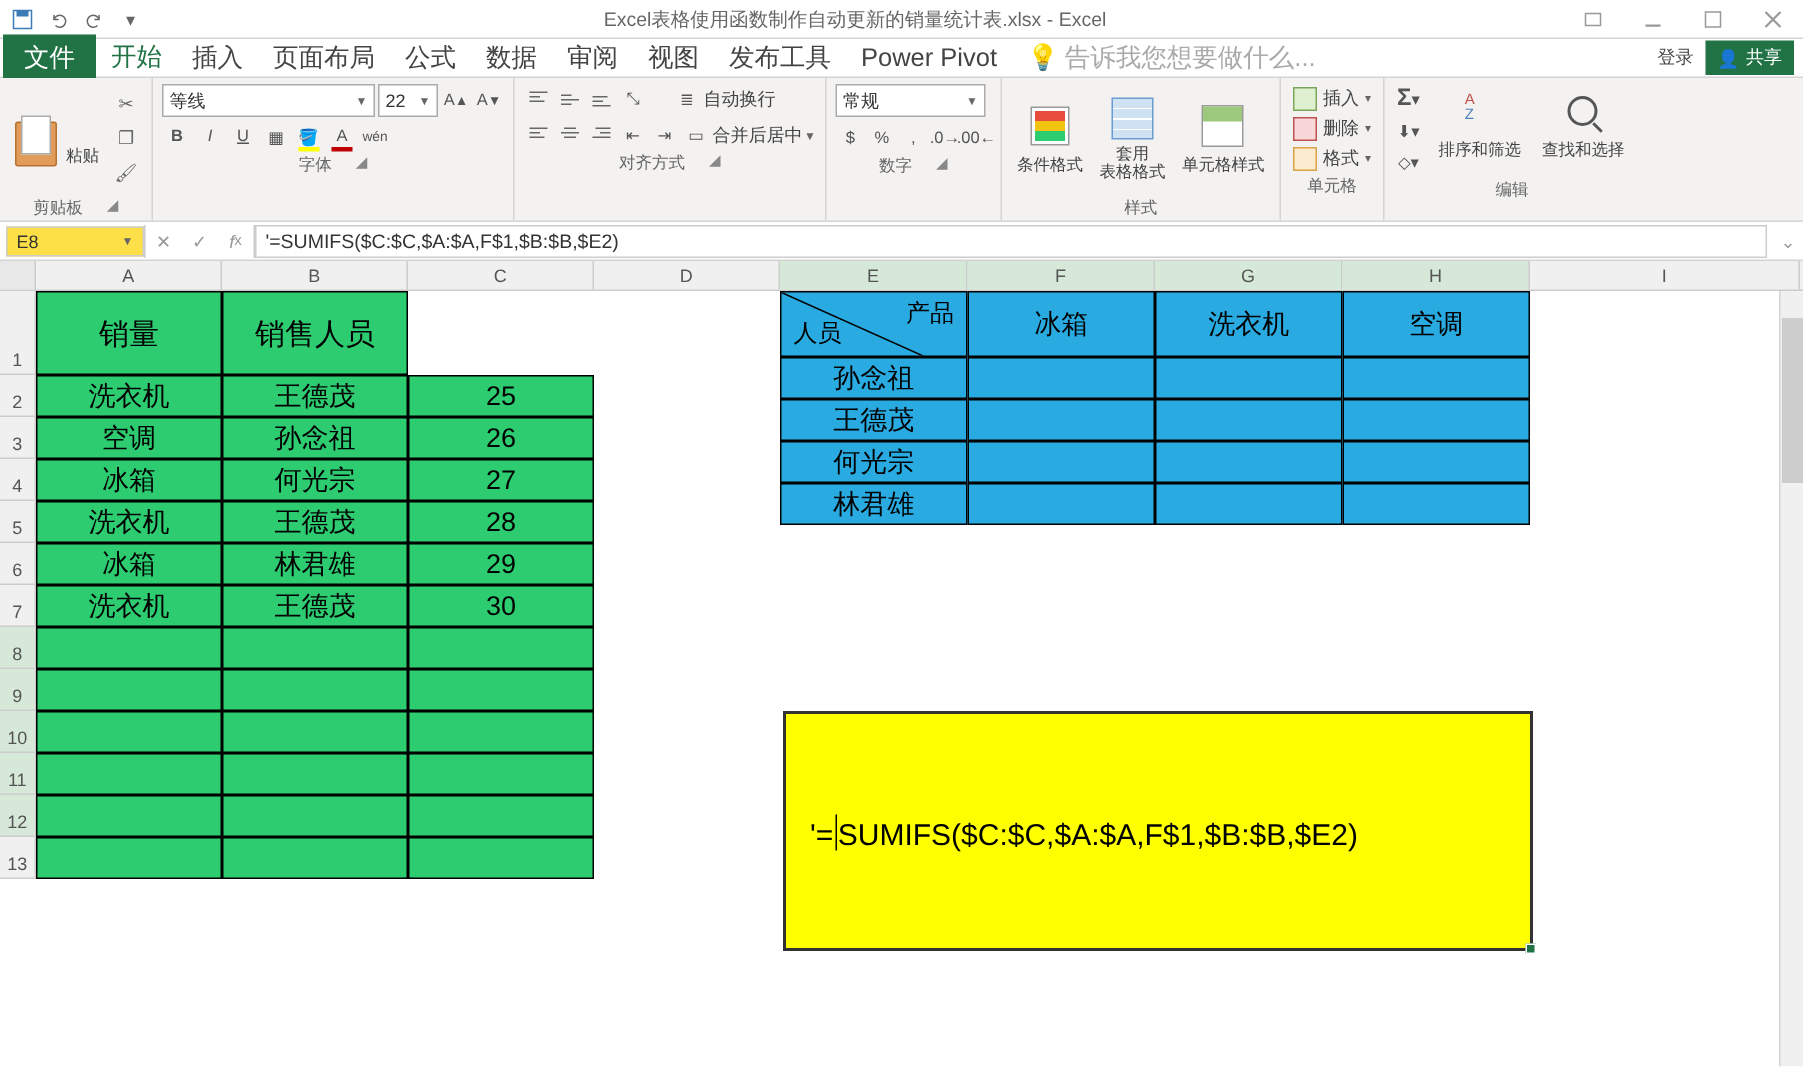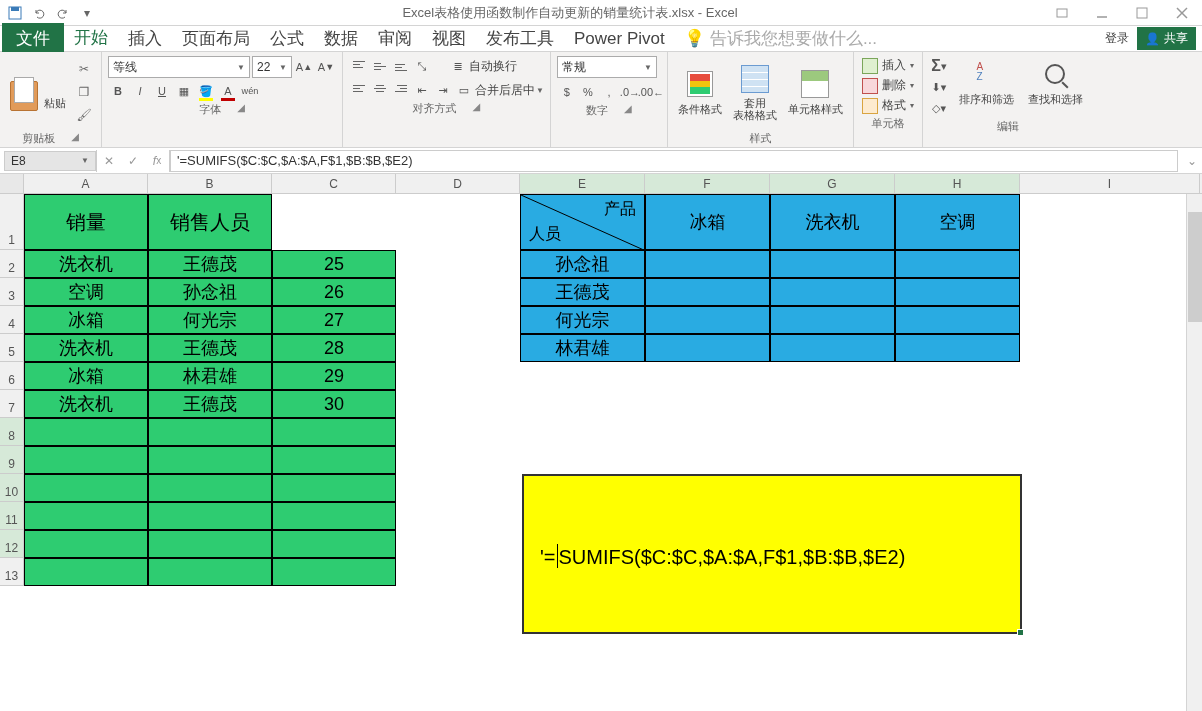--- a/index.html
+++ b/index.html
@@ -57,40 +57,40 @@
 .edit-body{display:flex;gap:6px;align-items:flex-start;padding-top:2px}
 .edit-col{display:flex;flex-direction:column;gap:1px}
 .sigma{font-size:16px;font-weight:bold;color:#555}
 .sort-ico{width:24px;height:26px;position:relative}
 .sort-ico::before{content:"A";position:absolute;top:0;left:2px;font-size:10px;color:#c0504d}
 .sort-ico::after{content:"Z";position:absolute;top:10px;left:2px;font-size:10px;color:#4f81bd}
 .find-ico{width:20px;height:20px;border:2px solid #555;border-radius:50%;position:relative}
 .find-ico::after{content:"";position:absolute;width:8px;height:2px;background:#555;bottom:-4px;right:-6px;transform:rotate(45deg)}
 .dialog-launcher{font-size:10px;color:#888;margin-left:4px}
 .formula-bar{height:26px;display:flex;align-items:center;border-bottom:1px solid #d4d4d4;background:#fff}
-.name-box{width:92px;border:1px solid #ccc;margin:2px 0 2px 4px;padding:2px 6px;background:#e5e5e5;display:flex;align-items:center;font-size:12px}
+.name-box{width:92px;border:1px solid #ccc;margin:2px 0 2px 4px;padding:2px 6px;background:#fde047;display:flex;align-items:center;font-size:12px}
 .fb-btns{display:flex;align-items:center;border-left:1px solid #ccc;border-right:1px solid #ccc;height:22px}
 .fb-btn{width:24px;height:22px;display:flex;align-items:center;justify-content:center;color:#999}
 .fb-input{flex:1;padding:2px 6px;font-size:13px;color:#333;border:1px solid #ccc;margin:2px 4px 2px 0;height:22px;display:flex;align-items:center}
 .fb-expand{width:20px;color:#999;text-align:center}
 .sheet-area{flex:1;overflow:hidden;position:relative;background:#fff}
 .col-headers{display:flex;position:absolute;top:0;left:0;right:0;height:20px;background:#f0f0f0;border-bottom:1px solid #ccc}
 .corner{width:24px;border-right:1px solid #ccc;background:#e8e8e8}
 .ch{border-right:1px solid #ccc;text-align:center;font-size:12px;color:#555;line-height:20px}
 .row-headers{position:absolute;top:20px;left:0;width:24px;background:#f0f0f0;border-right:1px solid #ccc}
 .rh{border-bottom:1px solid #ccc;text-align:center;font-size:12px;color:#555;display:flex;align-items:flex-end;justify-content:center;padding-bottom:2px}
 .cells{position:absolute;top:20px;left:24px;right:0;bottom:0}
 .green-table{position:absolute;top:0;left:0;width:372px}
 .gt-row{display:flex;height:28px}
 .gt-row.hdr{height:56px}
 .gt-cell{border:1px solid #000;background:#2ecc71;color:#000;display:flex;align-items:center;justify-content:center;font-size:18px;width:124px}
 .gt-row.hdr .gt-cell{font-size:20px}
 .blue-table{position:absolute;top:0;left:496px;width:500px}
 .bt-row{display:flex;height:28px}
-.bt-row.hdr{height:56px}
+.bt-row.hdr{height:44px}
 .bt-cell{border:1px solid #000;background:#29abe2;color:#000;display:flex;align-items:center;justify-content:center;font-size:18px;width:125px}
 .bt-corner{position:relative;overflow:hidden}
 .bt-corner svg{position:absolute;inset:0}
 .bt-corner .lbl-tr{position:absolute;top:4px;right:8px;font-size:16px}
 .bt-corner .lbl-bl{position:absolute;bottom:4px;left:8px;font-size:16px}
 .yellow-box{position:absolute;top:280px;left:498px;width:500px;height:160px;background:#ffff00;border:2px solid #333;display:flex;align-items:center;padding-left:16px;font-size:20px;color:#000;font-family:Arial}
 .yellow-box .cursor{display:inline-block;width:0;border-left:1px solid #000;height:24px;margin:0 1px;position:relative;top:4px}
 .dragfill{position:absolute;width:7px;height:7px;background:#217346;border:1px solid #fff;bottom:-4px;right:-4px}
 .scrollbar-v{position:absolute;right:0;top:20px;bottom:0;width:16px;background:#f0f0f0;border-left:1px solid #d4d4d4}
 .scrollbar-v .thumb{width:14px;height:110px;background:#cdcdcd;margin:18px auto 0}

